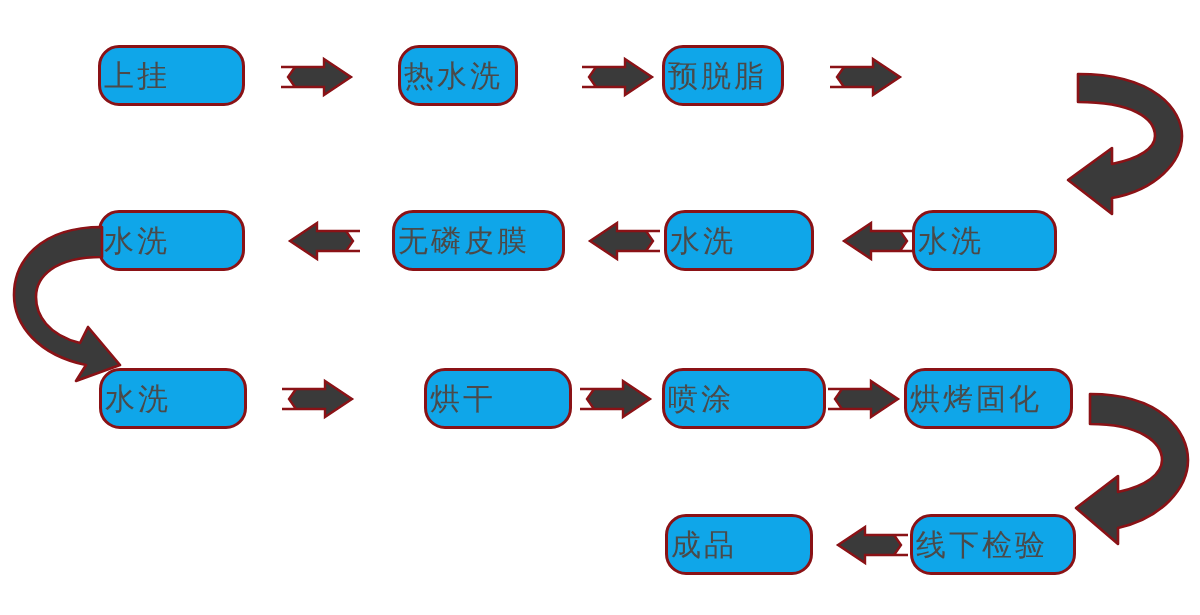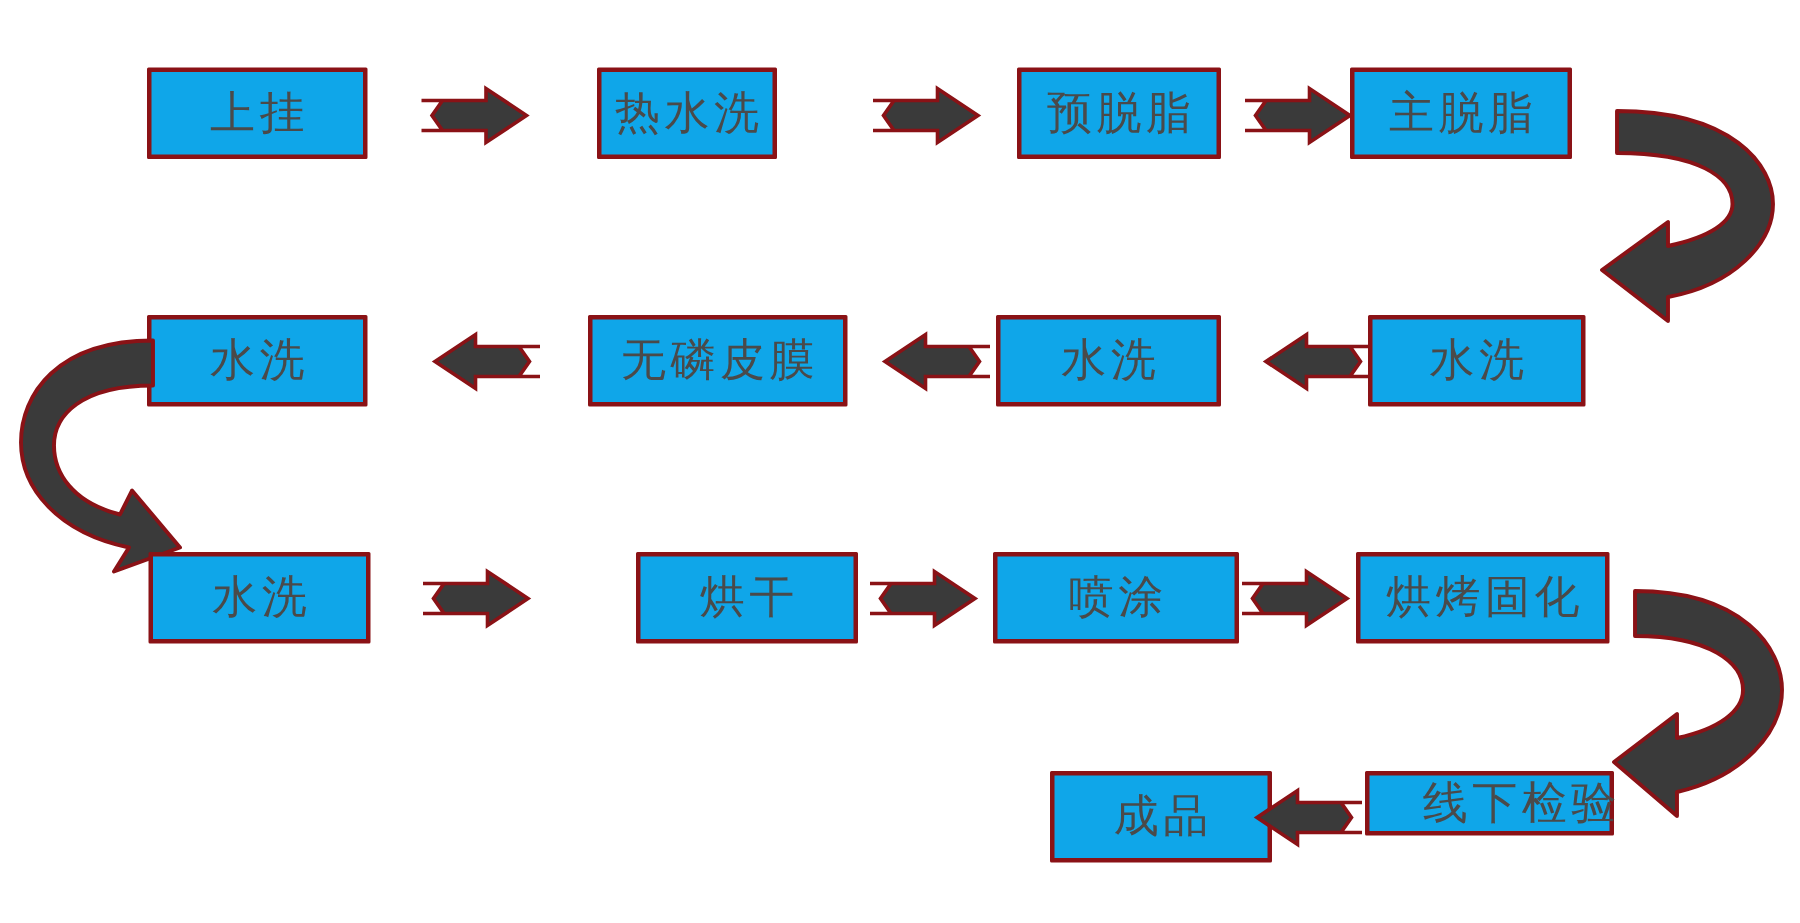--- a/index.html
+++ b/index.html
@@ -16,24 +16,23 @@
     width: 1200px;
     height: 615px;
     background: #ffffff;
     overflow: hidden;
   }
   .node {
     position: absolute;
     box-sizing: border-box;
     background: #0FA6E9;
     border: 3px solid #8A1216;
-    border-radius: 1px;
+    border-radius: 21px;
     display: flex;
     align-items: center;
-    justify-content: center;
     color: #4A4A4A;
     font-family: "DejaVu Serif", "Liberation Serif", serif;
     font-size: 30px;
     font-weight: 400;
     letter-spacing: 3px;
     text-indent: 3px;
     line-height: 1;
     white-space: nowrap;
   }
   .arrow {
@@ -65,33 +64,30 @@
   <div class="node" style="left:398px; top:45px; width:120px; height:61px;">
     <span>热水洗</span>
   </div>
 
   <div class="arrow" style="left:580px; top:58px; width:74px; height:38px;">
     <svg width="74" height="38" viewBox="0 0 74 38">
       <path d="M2,9 L16,9 L9,19 L16,29 L2,29 L2,29 L45,29 L45,37 L72,19 L45,1 L45,9 Z" fill="#3A3A3A" stroke="#8A1216" stroke-width="2.4" stroke-linejoin="miter"></path>
     </svg>
   </div>
 
-  <div class="node" style="left:662px; top:45px; width:136px; height:61px;margin-left:16px;">
+  <div class="node" style="left:662px; top:45px; width:122px; height:61px;">
     <span>预脱脂</span>
   </div>
 
   <div class="arrow" style="left:828px; top:58px; width:74px; height:38px;">
     <svg width="74" height="38" viewBox="0 0 74 38">
       <path d="M2,9 L16,9 L9,19 L16,29 L2,29 L2,29 L45,29 L45,37 L72,19 L45,1 L45,9 Z" fill="#3A3A3A" stroke="#8A1216" stroke-width="2.4" stroke-linejoin="miter"></path>
     </svg>
   </div>
 
-  <div class="node" style="left:900px; top:45px; width:148px; height:61px;">
-    <span>主脱脂</span>
-  </div>
 
   <div class="curve" style="left:1060px; top:58px; width:140px; height:160px;">
     <svg width="140" height="160" viewBox="0 0 140 160">
       <path d="M18,16
                C 95,16 122,52 122,78
                C 122,104 96,132 52,140
                L 52,156 L 8,122 L 52,90 L 52,106
                C 80,100 95,90 95,78
                C 95,60 72,44 18,44 Z" fill="#3A3A3A" stroke="#8A1216" stroke-width="2.6" stroke-linejoin="round"></path>
     </svg>
@@ -180,27 +176,27 @@
     <svg width="130" height="170" viewBox="0 0 130 170">
       <path d="M20,16
                C 92,16 118,54 118,82
                C 118,110 92,140 48,150
                L 48,166 L 6,130 L 48,98 L 48,114
                C 76,108 92,96 92,82
                C 92,64 70,46 20,46 Z" fill="#3A3A3A" stroke="#8A1216" stroke-width="2.6" stroke-linejoin="round"></path>
     </svg>
   </div>
 
-  <div class="node" style="left:700px; top:514px; width:148px; height:61px;">
+  <div class="node" style="left:665px; top:514px; width:148px; height:61px;">
     <span>成品</span>
   </div>
 
   <div class="arrow" style="left:826px; top:526px; width:84px; height:38px;">
     <svg width="84" height="38" viewBox="0 0 84 38">
       <path d="M82,9 L68,9 L75,19 L68,29 L82,29 L39,29 L39,37 L12,19 L39,1 L39,9 Z" fill="#3A3A3A" stroke="#8A1216" stroke-width="2.4" stroke-linejoin="miter"></path>
     </svg>
   </div>
 
-  <div class="node" style="left:910px; top:514px; width:166px; height:43px;padding-left:40px;">
+  <div class="node" style="left:910px; top:514px; width:166px; height:61px;">
     <span>线下检验</span>
   </div>
 
 </div>
 
 </body></html>

